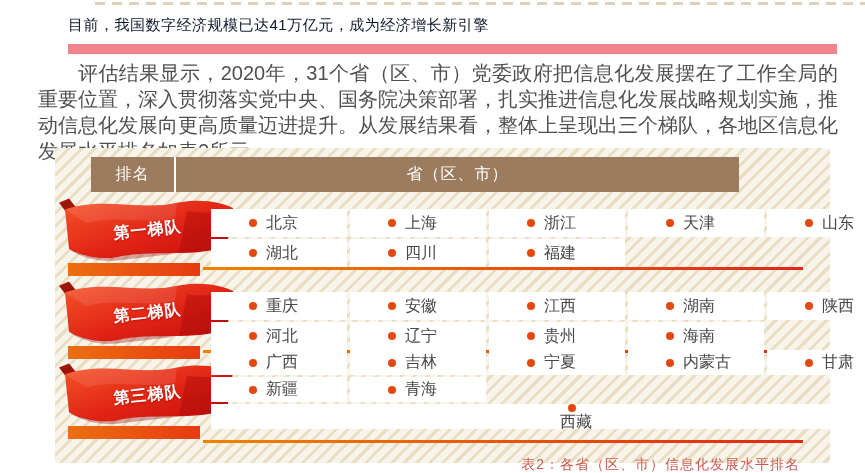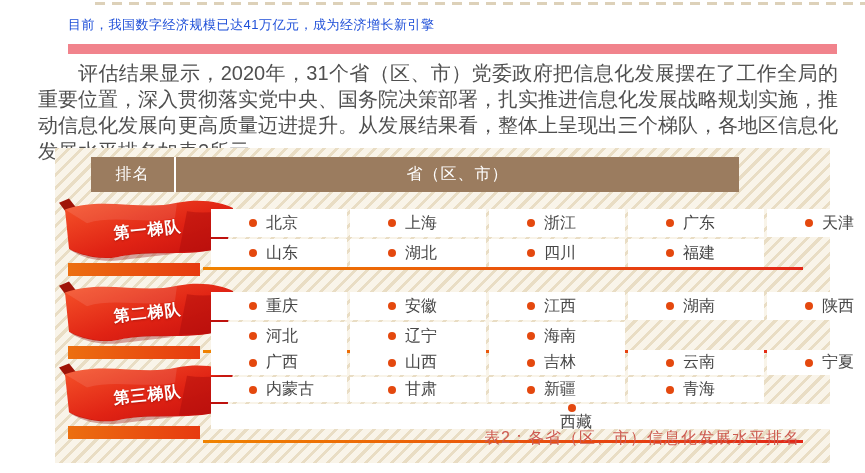--- a/index.html
+++ b/index.html
@@ -5,21 +5,21 @@
   html,body{margin:0;padding:0;background:#fff;}
   #screen{position:relative;width:865px;height:473px;background:#ffffff;overflow:hidden;
           font-family:"Liberation Sans","DejaVu Sans",sans-serif;}
 
   
   .dashed-top{position:absolute;top:2px;left:95px;width:770px;height:3px;
     background:repeating-linear-gradient(90deg,#ddd1b9 0 10px,transparent 10px 17px);}
 
   
   .headline{position:absolute;left:68px;top:16px;width:760px;
-    font-size:13px;color:#1d4ed8;letter-spacing:.5px;white-space:nowrap;}
+    font-size:15px;color:#0f172a;letter-spacing:.5px;white-space:nowrap;}
   .pink-bar{position:absolute;left:68px;top:44px;width:769px;height:10px;background:#f1838c;}
 
   
   .para{position:absolute;left:38px;top:60px;width:800px;
     font-size:20px;line-height:26px;color:#4f4f4f;text-align:justify;text-indent:2em;}
 
   
   .panel{position:absolute;left:55px;top:148px;width:775px;height:315px;
     background:repeating-linear-gradient(135deg,#e9ddc4 0 3px,#f9f4e9 3px 9px);}
 
@@ -44,21 +44,21 @@
 
   
   .flag{position:absolute;left:2px;width:195px;height:95px;}
   .flag svg{position:absolute;left:0;top:0;}
   .flag-base{position:absolute;left:11px;top:67px;width:132px;height:13px;
     background:linear-gradient(90deg,#ec6f10,#e73a10);}
   .flag-label{position:absolute;left:0;right:14px;top:24px;text-align:center;
     color:#ffffff;font-size:16px;font-weight:bold;letter-spacing:1px;
     transform:rotate(-6deg);text-shadow:0 1px 2px rgba(120,0,0,.45);}
 
-  .caption{position:absolute;right:30px;top:280px;font-size:16px;color:#cd5a50;letter-spacing:1px;}
+  .caption{position:absolute;right:30px;top:308px;font-size:14px;color:#cd5a50;letter-spacing:1px;}
 </style>
 </head>
 <body>
 
 <div id="screen">
 
   <div class="dashed-top"></div>
 
   <div class="headline">目前，我国数字经济规模已达41万亿元，成为经济增长新引擎</div>
   <div class="pink-bar"></div>
@@ -105,24 +105,20 @@
       <div class="cell">
           <span class="dot"></span>
           <span>上海</span>
         </div>
       <div class="cell">
           <span class="dot"></span>
           <span>浙江</span>
         </div>
       <div class="cell">
           <span class="dot"></span>
-          <span>广东</span>
-        </div>
-      <div class="cell">
-          <span class="dot"></span>
           <span>天津</span>
         </div>
       <div class="cell">
           <span class="dot"></span>
           <span>山东</span>
         </div>
       <div class="cell">
           <span class="dot"></span>
           <span>湖北</span>
         </div>
@@ -168,48 +164,44 @@
       <div class="cell">
           <span class="dot"></span>
           <span>河北</span>
         </div>
       <div class="cell">
           <span class="dot"></span>
           <span>辽宁</span>
         </div>
       <div class="cell">
           <span class="dot"></span>
+          <span>贵州</span>
+        </div>
+      <div class="cell">
+          <span class="dot"></span>
           <span>海南</span>
         </div>
     </div>
     <div class="tier-underline" style="top:202px"></div>
 
     <div class="flag" style="top:213px">
       <svg width="190" height="66" viewBox="0 0 190 80" preserveAspectRatio="none">
           <use href="#flagArt"></use>
         </svg>
       <div class="flag-base" style="top:65px"></div>
       <span class="flag-label">第三梯队</span>
     </div>
     <div class="cells" style="top:202px;grid-auto-rows:25px">
       <div class="cell">
           <span class="dot"></span>
           <span>广西</span>
         </div>
       <div class="cell">
           <span class="dot"></span>
-          <span>山西</span>
-        </div>
-      <div class="cell">
-          <span class="dot"></span>
           <span>吉林</span>
-        </div>
-      <div class="cell">
-          <span class="dot"></span>
-          <span>云南</span>
         </div>
       <div class="cell">
           <span class="dot"></span>
           <span>宁夏</span>
         </div>
       <div class="cell">
           <span class="dot"></span>
           <span>内蒙古</span>
         </div>
       <div class="cell">

